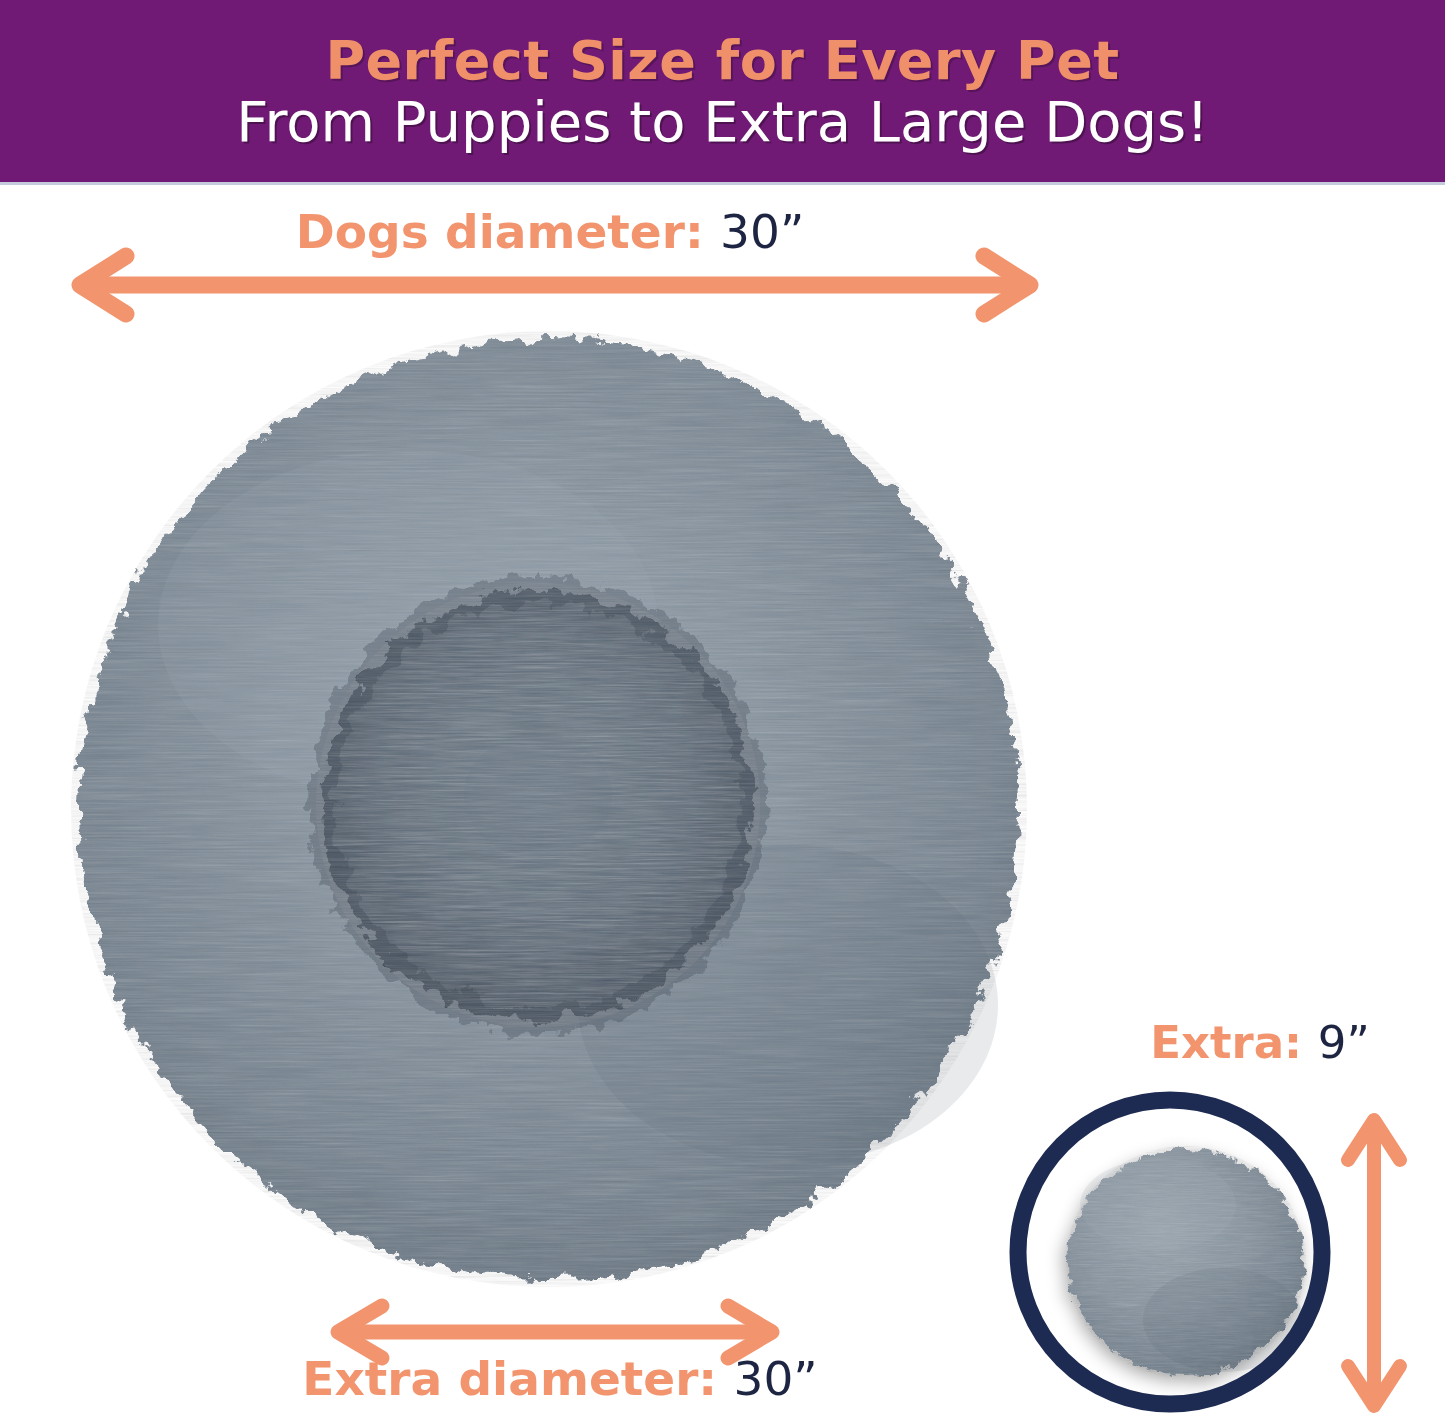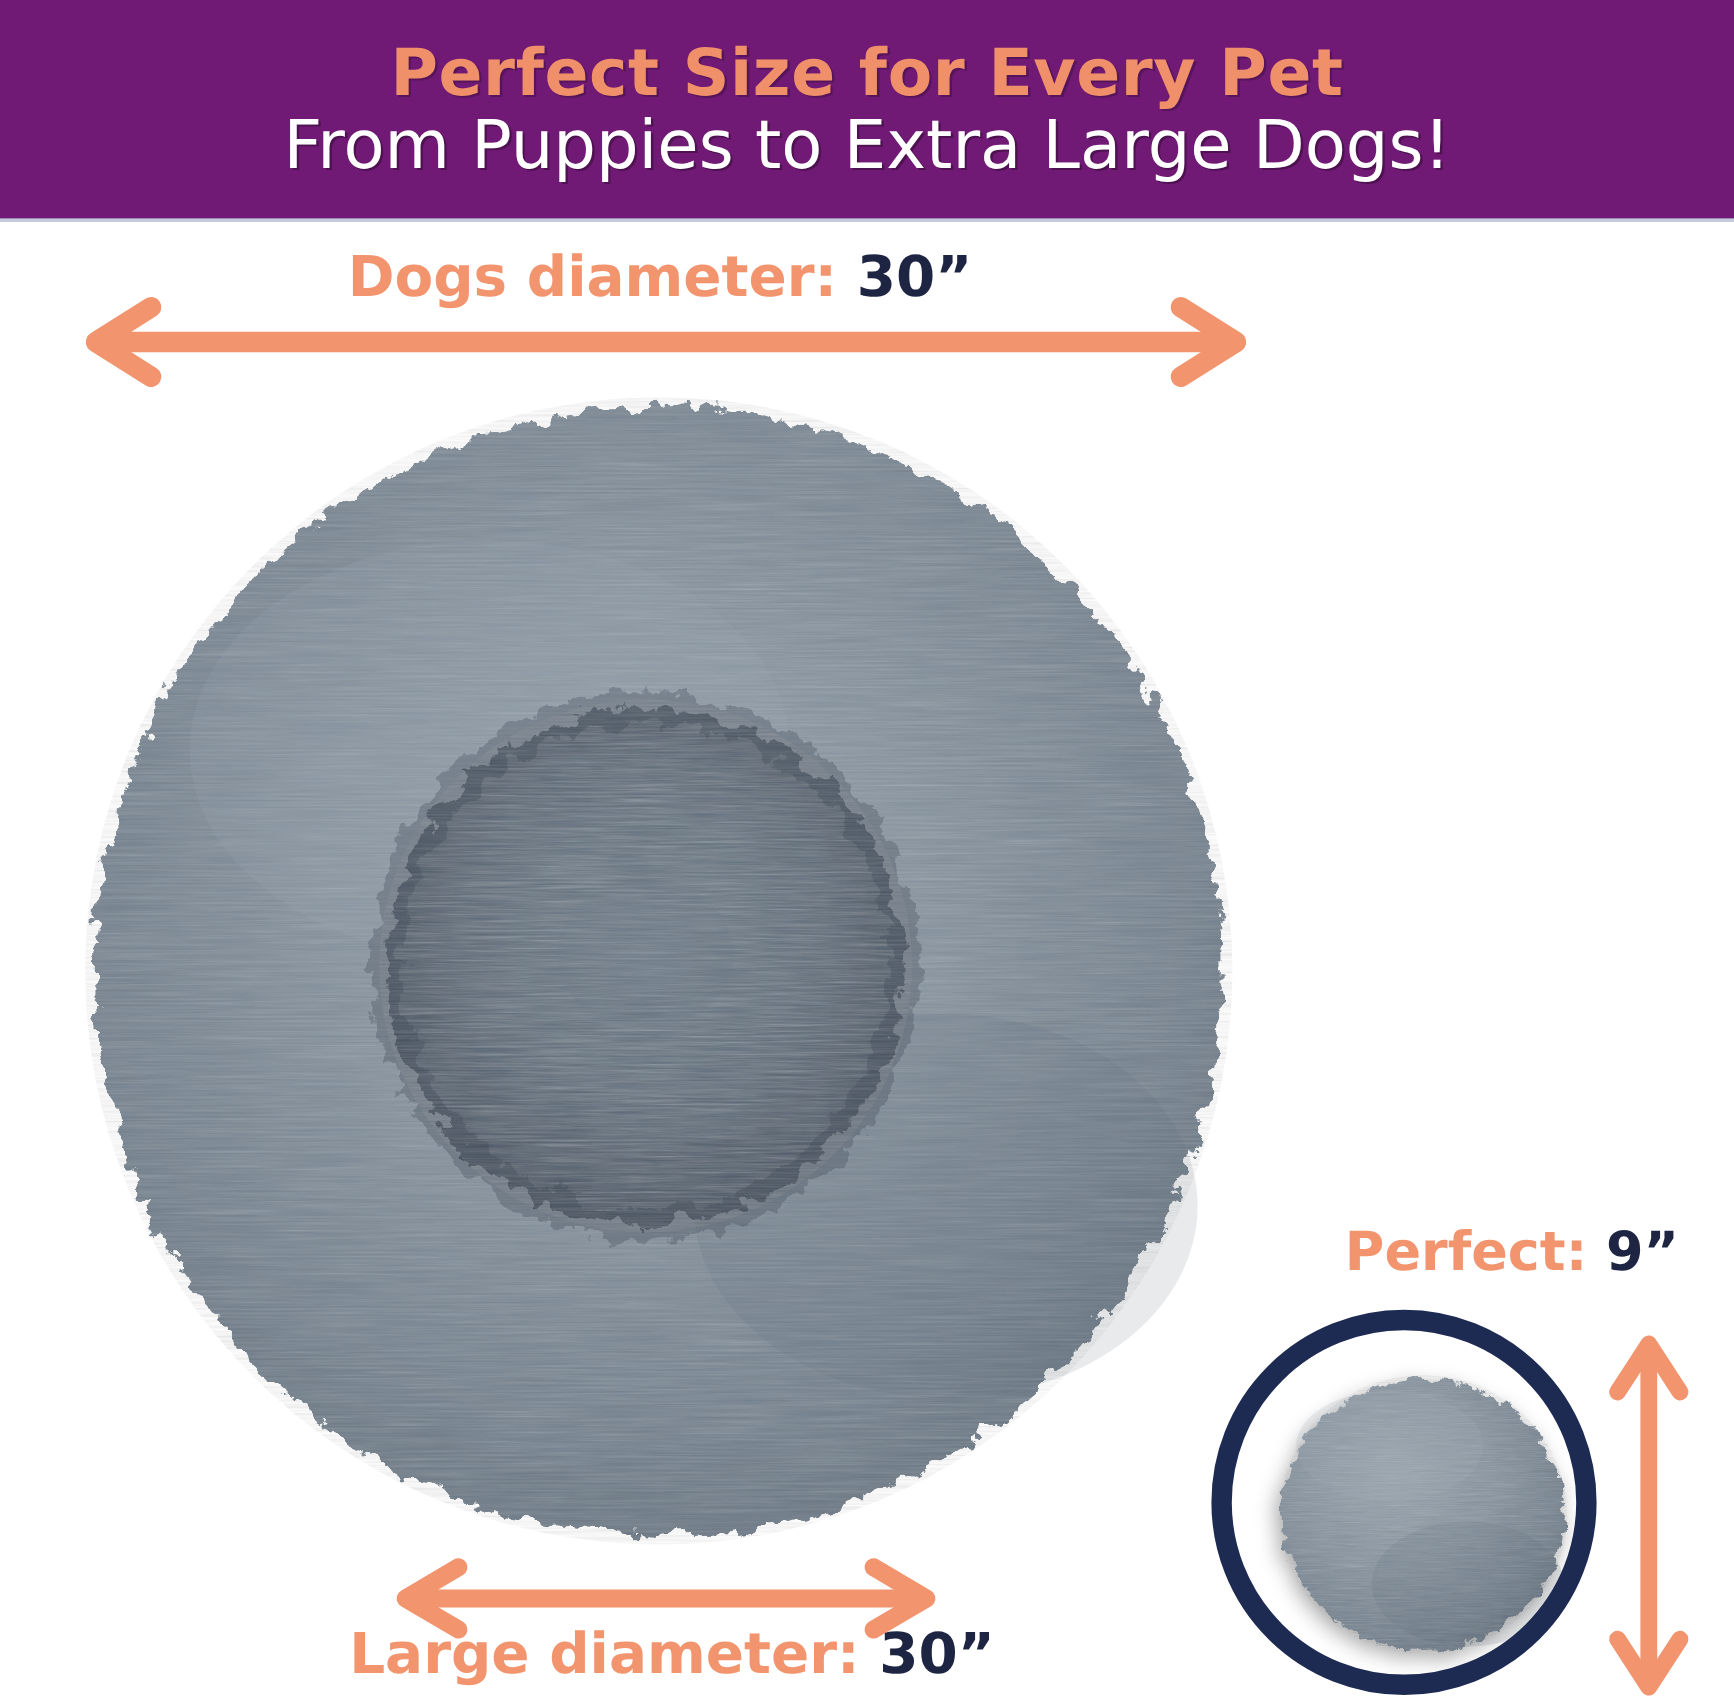--- a/index.html
+++ b/index.html
@@ -42,21 +42,21 @@
   }
 
   
   .dim-label{
     position:absolute;
     white-space:nowrap;
     font-weight:bold;
     line-height:1;
   }
   .dim-label .lab{ color:#f2946d; }
-  .dim-label .val{ color:#1d2542; font-weight:bold; }
+  .dim-label .val{ color:#1d2542; font-weight:normal; }
 
   
   #outer-diameter-label{
     left:0;width:1100px;top:208px;
     text-align:center;
     font-size:47px;
   }
   #outer-diameter-arrow{
     position:absolute;left:60px;top:250px;width:990px;height:70px;
   }
@@ -188,26 +188,26 @@
   <svg width="470" height="64" viewBox="0 0 470 64">
     <g stroke="#f2946d" stroke-width="15" stroke-linecap="round" stroke-linejoin="round" fill="none">
       <line x1="20" y1="32" x2="450" y2="32"></line>
       <polyline points="62,6 18,32 62,58"></polyline>
       <polyline points="408,6 452,32 408,58"></polyline>
     </g>
   </svg>
 </div>
 
 <div class="dim-label" id="inner-diameter-label">
-  <span class="lab">Large diameter:</span>
+  <span class="lab">Extra diameter:</span>
   <span class="val">30”</span>
 </div>
 
 <div class="dim-label" id="height-label">
-  <span class="lab">Perfect:</span>
+  <span class="lab">Extra:</span>
   <span class="val">9”</span>
 </div>
 
 <div id="height-circle">
   <svg width="324" height="324" viewBox="0 0 324 324">
     <defs>
       <radialGradient id="gSide" cx="40%" cy="36%" r="70%">
         <stop offset="0%" stop-color="#97a4ae"></stop>
         <stop offset="50%" stop-color="#86939f"></stop>
         <stop offset="85%" stop-color="#72808d"></stop>

